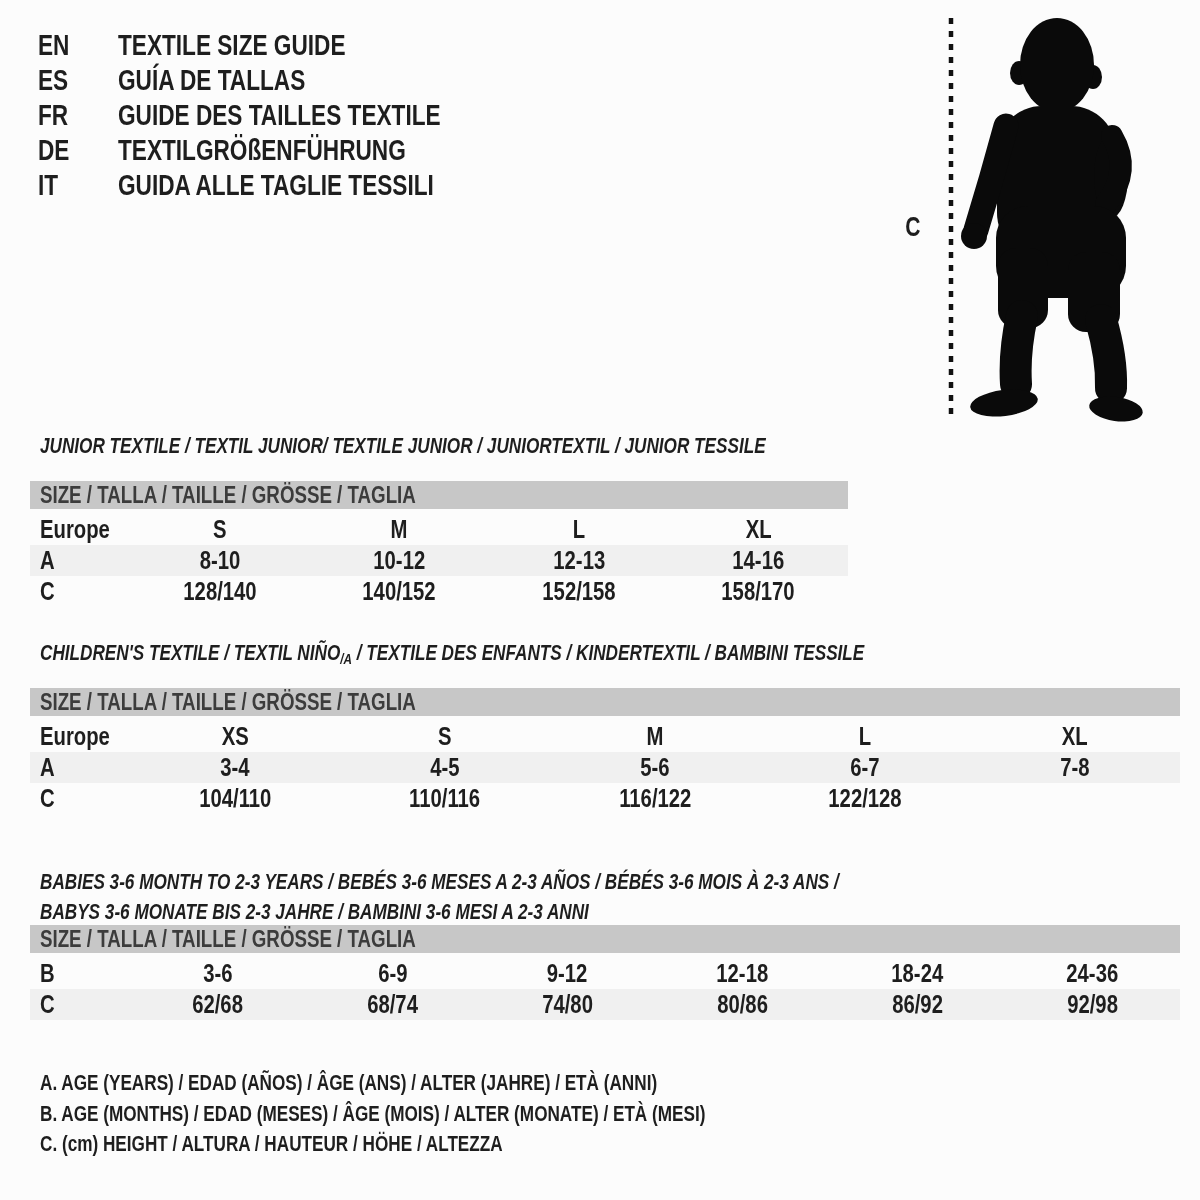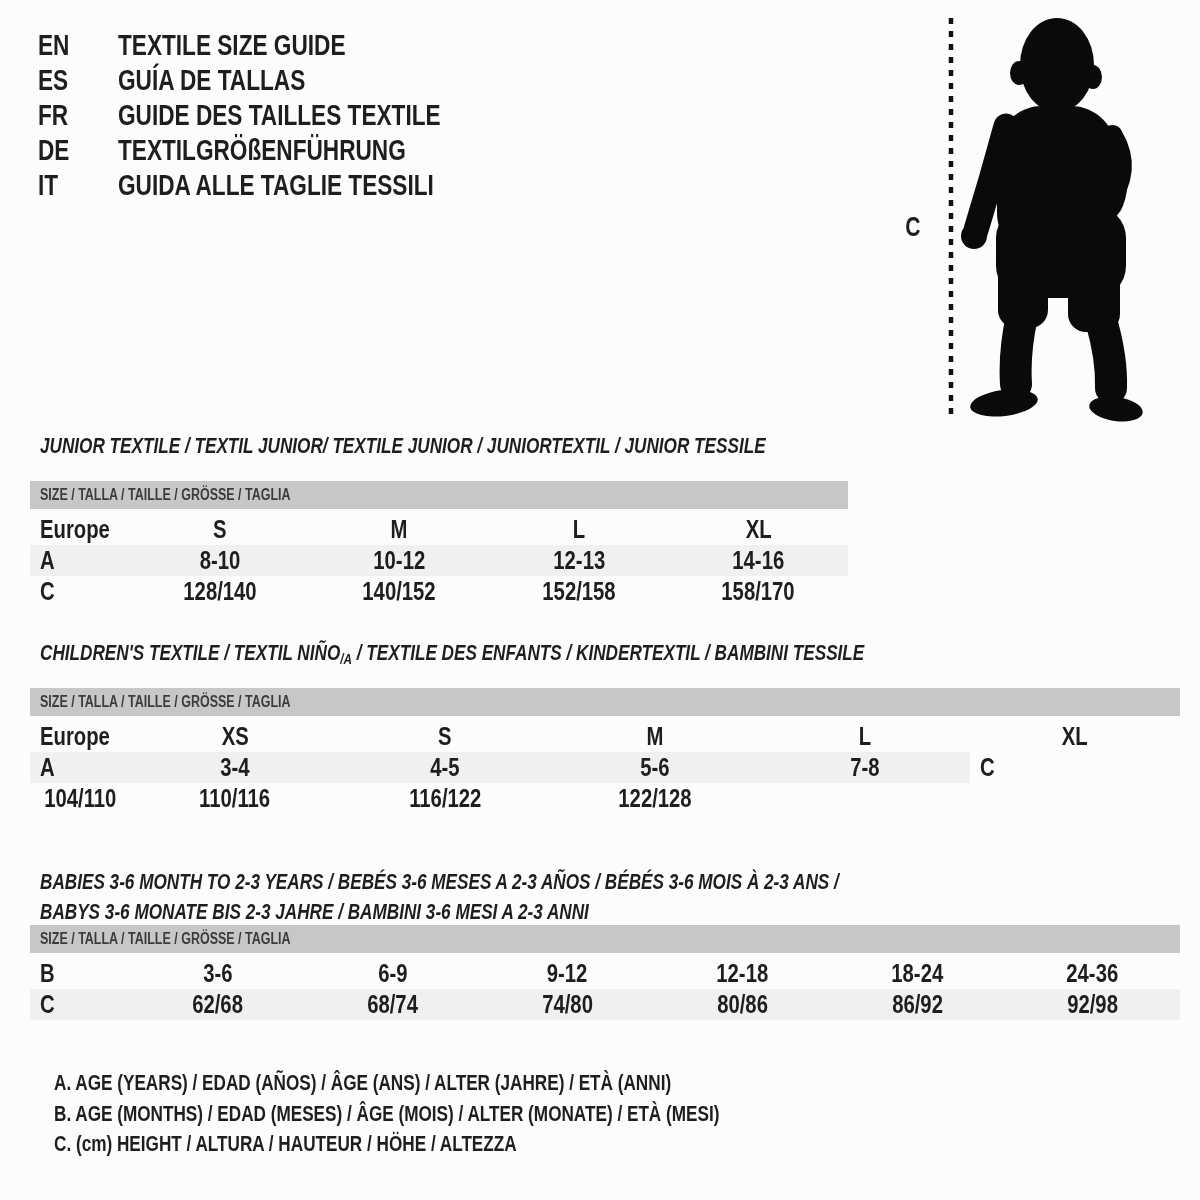--- a/index.html
+++ b/index.html
@@ -27,29 +27,29 @@
   .heading-babies{top:867px;line-height:30px;}
   .heading-sub{font-size:15px;vertical-align:-4px;}
 
   
   .size-table{position:absolute;display:grid;align-content:start;}
   .junior-table{left:30px;top:481px;width:818px;grid-template-columns:100px repeat(4,1fr);}
   .children-table{left:30px;top:688px;width:1150px;grid-template-columns:100px repeat(5,1fr);}
   .babies-table{left:30px;top:925px;width:1150px;grid-template-columns:100px repeat(6,1fr);}
   .size-bar{
     grid-column:1/-1;height:28px;line-height:28px;margin-bottom:5px;
-    background:#c7c7c7;color:#3c3c3c;padding-left:10px;font-size:16px;
+    background:#c7c7c7;color:#3c3c3c;padding-left:10px;font-size:24px;
   }
   .cell{height:31px;line-height:31px;font-size:26px;text-align:center;}
   .row-label{text-align:left;padding-left:10px;}
   .shaded{background:#f0f0f0;}
 
   
   .legend{position:absolute;left:40px;top:1068px;font-size:22px;line-height:30.5px;}
-  .legend-line{display:block;margin-left:14px;}
+  .legend-line{display:block;}
 </style>
 </head>
 <body>
 
 <div id="canvas">
 
   <div class="lang-header">
     <div class="lang-code"><span class="t">EN</span></div>
     <div class="lang-title"><span class="t">TEXTILE SIZE GUIDE</span></div>
     <div class="lang-code"><span class="t">ES</span></div>
@@ -129,20 +129,21 @@
     <div class="cell"><span class="tc">XS</span></div>
     <div class="cell"><span class="tc">S</span></div>
     <div class="cell"><span class="tc">M</span></div>
     <div class="cell"><span class="tc">L</span></div>
     <div class="cell"><span class="tc">XL</span></div>
 
     <div class="cell row-label shaded"><span class="t">A</span></div>
     <div class="cell shaded"><span class="tc">3-4</span></div>
     <div class="cell shaded"><span class="tc">4-5</span></div>
     <div class="cell shaded"><span class="tc">5-6</span></div>
+    <div class="cell shaded"><span class="tc">6-7</span></div>
     <div class="cell shaded"><span class="tc">7-8</span></div>
 
     <div class="cell row-label"><span class="t">C</span></div>
     <div class="cell"><span class="tc">104/110</span></div>
     <div class="cell"><span class="tc">110/116</span></div>
     <div class="cell"><span class="tc">116/122</span></div>
     <div class="cell"><span class="tc">122/128</span></div>
   </div>
 
   <div class="section-heading heading-babies">

